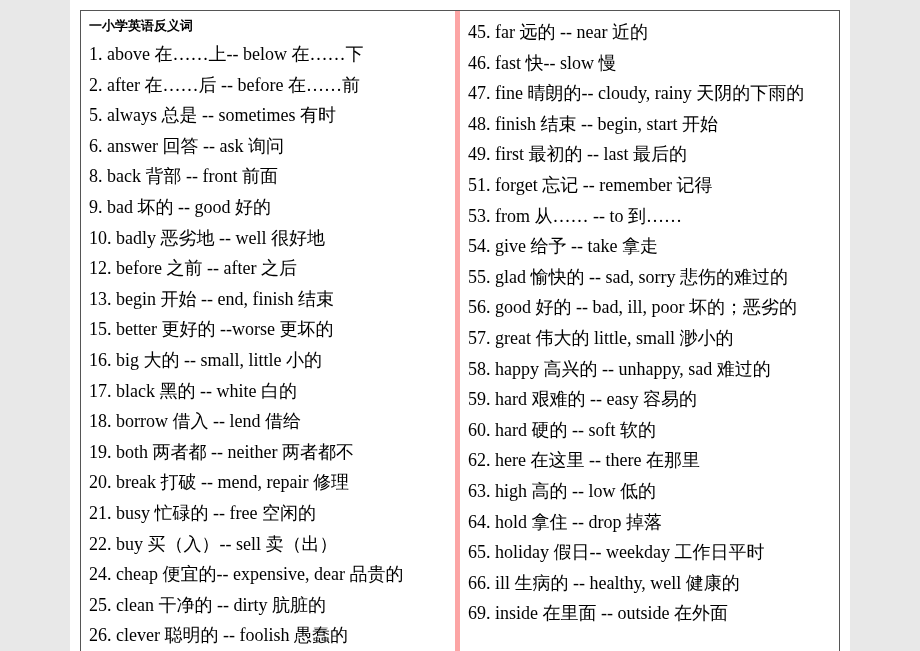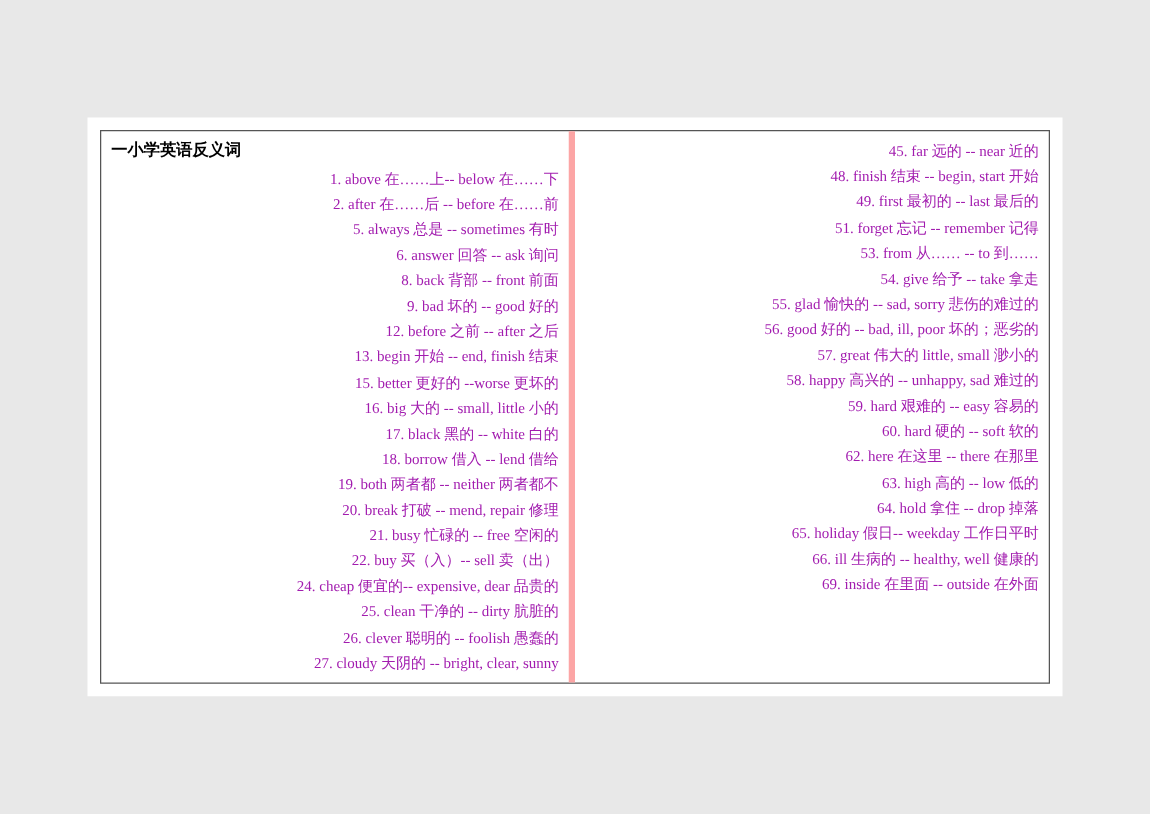--- a/index.html
+++ b/index.html
@@ -29,58 +29,60 @@
       border-right: 5px solid #fca5a5;
     }
     .title {
       font-size: 13px;
       font-weight: bold;
       margin-bottom: 4px;
       color: #000;
     }
     .entry {
       line-height: 1.7;
-      color: #a21caf;
-      font-size: 12px;
-      text-align: right;
+      color: #000000;
+      font-size: 18px;
     }
   </style>
 </head>
 <body>
 
 <div class="page-container">
   <div class="content-box">
     <div class="left-col">
       <div class="title">一小学英语反义词</div>
       <div id="left-entries-container">
           <div class="entry">1. above  在……上-- below  在……下</div>
           <div class="entry">2. after 在……后 -- before  在……前</div>
           <div class="entry">5. always  总是 -- sometimes 有时</div>
           <div class="entry">6. answer  回答 -- ask  询问</div>
           <div class="entry">8. back 背部 -- front    前面</div>
           <div class="entry">9. bad  坏的 -- good  好的</div>
+          <div class="entry">10. badly  恶劣地 -- well   很好地</div>
           <div class="entry">12. before 之前 -- after 之后</div>
           <div class="entry">13. begin  开始 -- end, finish  结束</div>
           <div class="entry">15. better  更好的 --worse  更坏的</div>
           <div class="entry">16. big  大的 -- small, little 小的</div>
           <div class="entry">17. black  黑的 -- white  白的</div>
           <div class="entry">18. borrow  借入 -- lend  借给</div>
           <div class="entry">19. both  两者都 -- neither  两者都不</div>
           <div class="entry">20. break  打破 -- mend, repair  修理</div>
           <div class="entry">21. busy  忙碌的 -- free   空闲的</div>
           <div class="entry">22. buy  买（入）-- sell  卖（出）</div>
           <div class="entry">24. cheap  便宜的-- expensive, dear  品贵的</div>
           <div class="entry">25. clean  干净的 -- dirty  肮脏的</div>
           <div class="entry">26. clever 聪明的 -- foolish  愚蠢的</div>
           <div class="entry">27. cloudy  天阴的 -- bright, clear, sunny</div>
         </div>
     </div>
     <div class="right-col">
       <div id="right-entries-container">
           <div class="entry">45. far   远的  -- near 近的</div>
+          <div class="entry">46. fast 快-- slow 慢</div>
+          <div class="entry">47. fine  晴朗的-- cloudy, rainy   天阴的下雨的</div>
           <div class="entry">48. finish 结束 --  begin, start  开始</div>
           <div class="entry">49. first  最初的 -- last  最后的</div>
           <div class="entry">51. forget  忘记 -- remember  记得</div>
           <div class="entry">53. from  从…… -- to  到……</div>
           <div class="entry">54. give  给予 -- take  拿走</div>
           <div class="entry">55. glad  愉快的 -- sad, sorry 悲伤的难过的</div>
           <div class="entry">56. good  好的 -- bad, ill, poor   坏的；恶劣的</div>
           <div class="entry">57. great  伟大的  little, small 渺小的</div>
           <div class="entry">58. happy  高兴的 -- unhappy, sad  难过的</div>
           <div class="entry">59. hard  艰难的 -- easy  容易的</div>

